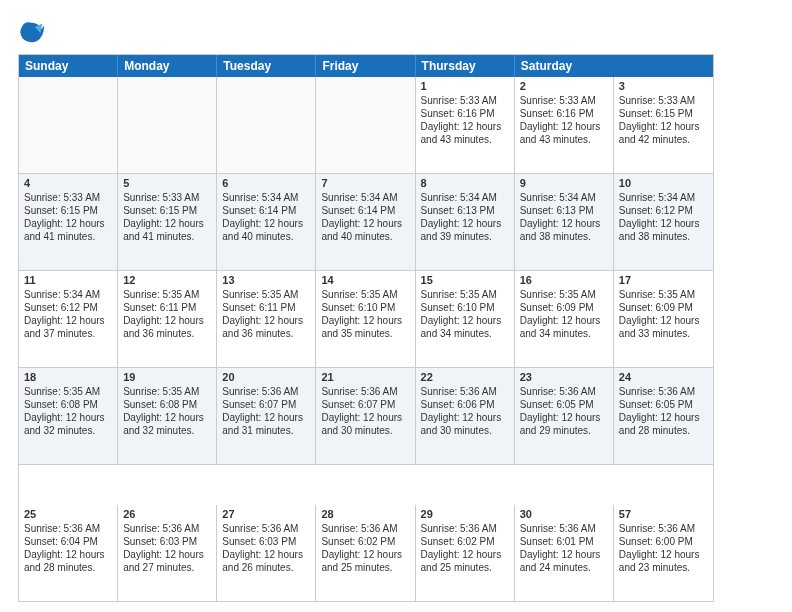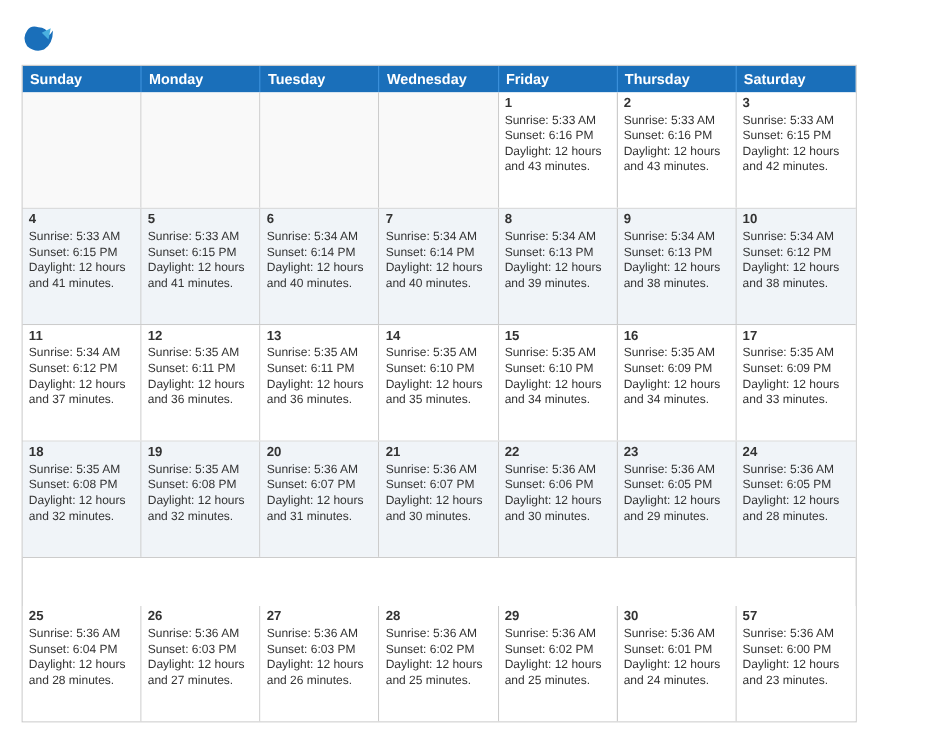--- a/index.html
+++ b/index.html
@@ -136,21 +136,20 @@
       <div class="main-title"></div>
       <div class="subtitle"></div>
     </div>
   </div>
 
   <div class="calendar">
     <div class="cal-header">
     <div class="cal-header-cell">Sunday</div>
         <div class="cal-header-cell">Monday</div>
         <div class="cal-header-cell">Tuesday</div>
-        <div class="cal-header-cell">Wednesday</div>
         <div class="cal-header-cell">Friday</div>
         <div class="cal-header-cell">Thursday</div>
         <div class="cal-header-cell">Saturday</div>
       </div>
     <div class="cal-body">
     <div class="cal-row">
           <div class="cal-cell empty"></div>
           <div class="cal-cell empty"></div>
           <div class="cal-cell empty"></div>
           <div class="cal-cell empty"></div>

